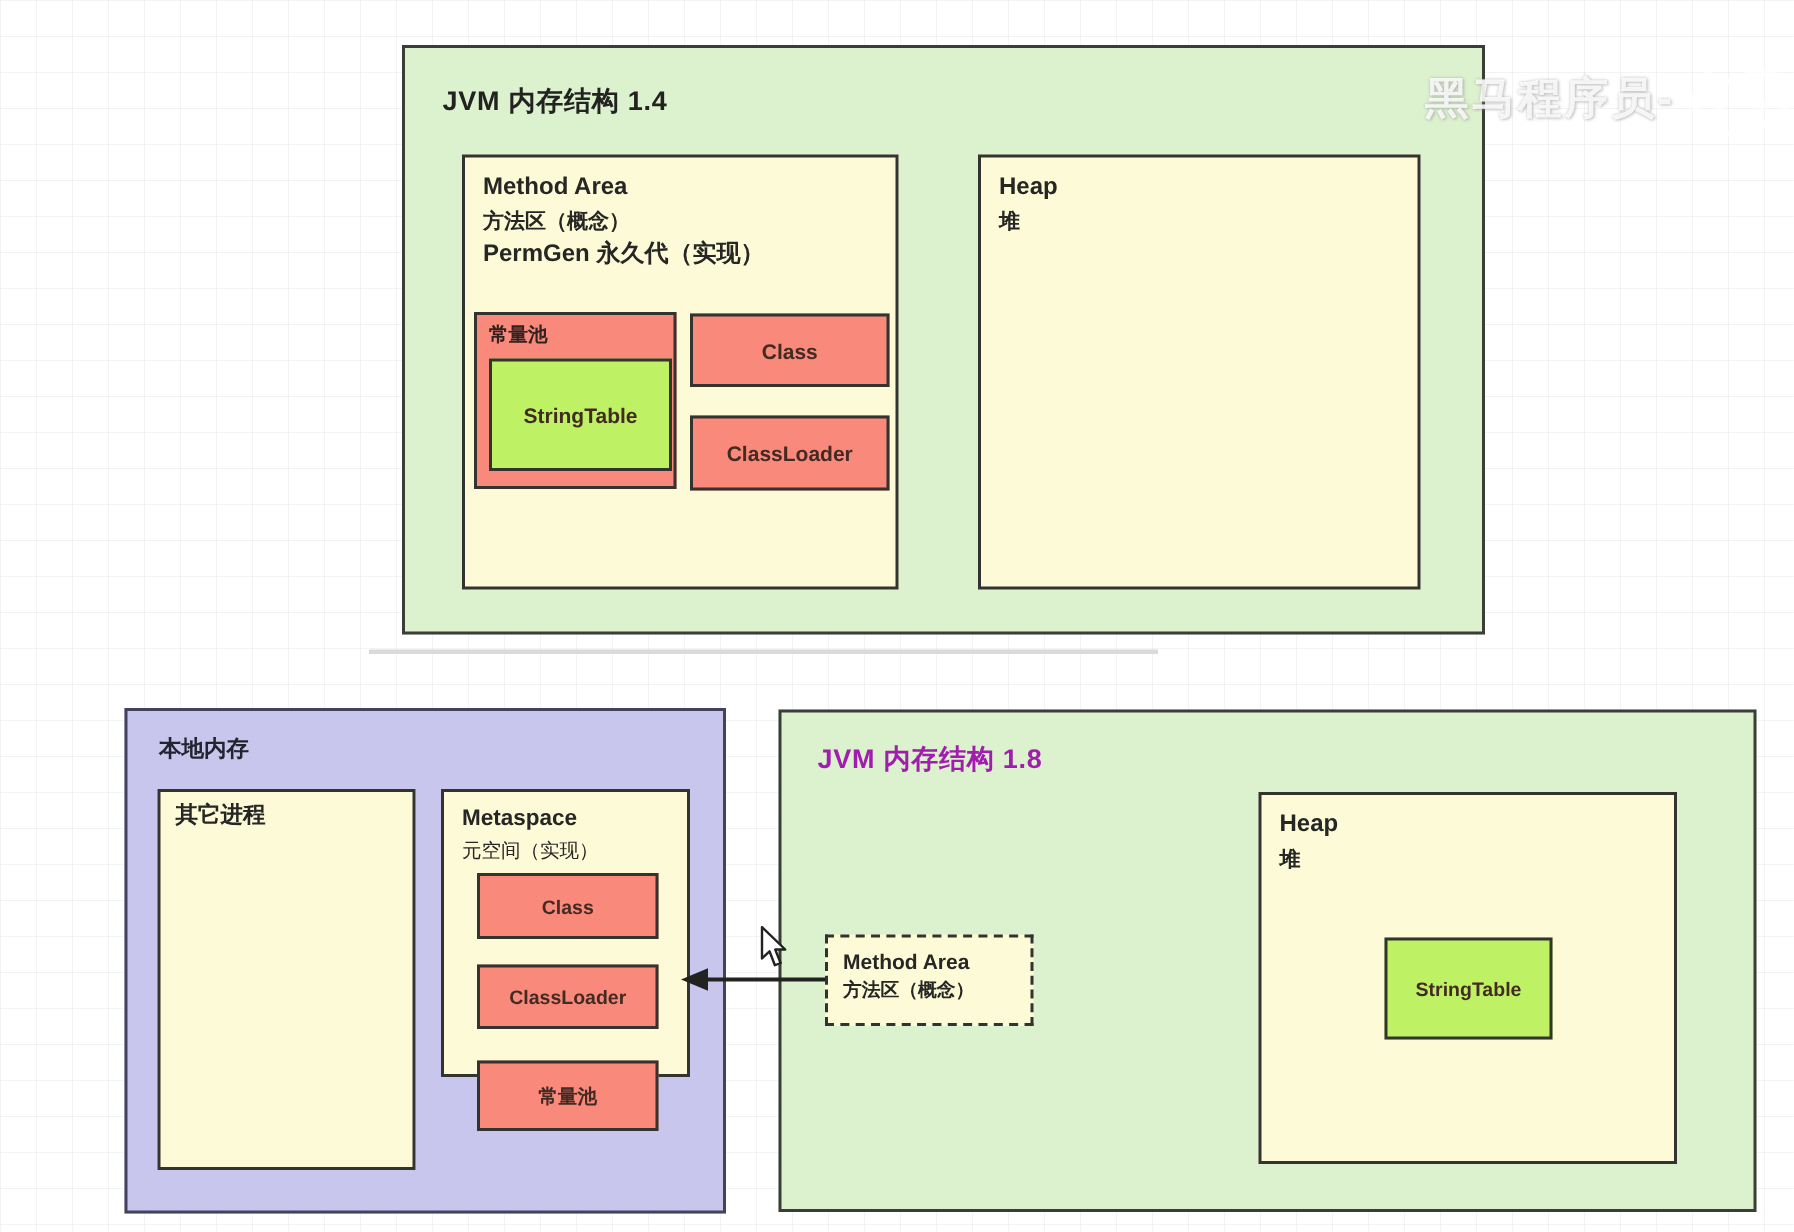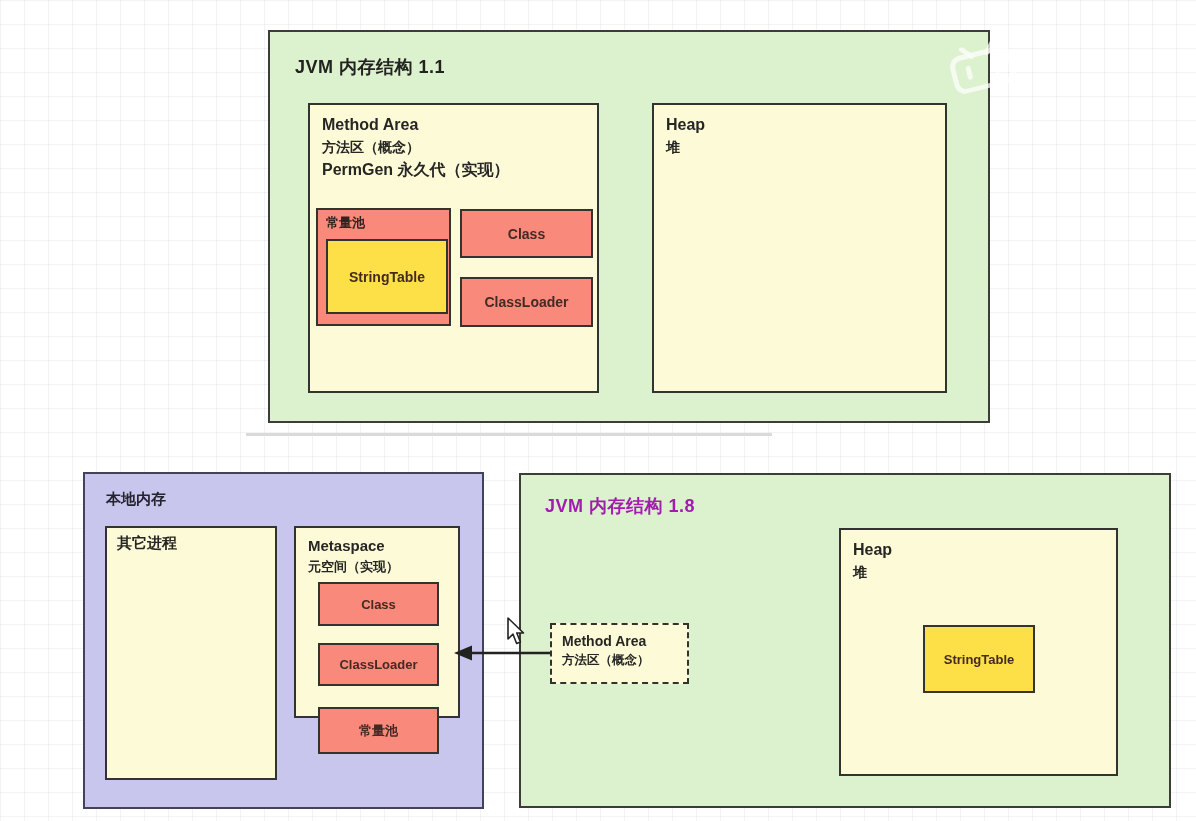--- a/index.html
+++ b/index.html
@@ -13,21 +13,21 @@
     background-color: #ffffff;
     background-image:
       linear-gradient(to right, rgba(190,196,202,0.20) 1px, transparent 1px),
       linear-gradient(to bottom, rgba(190,196,202,0.20) 1px, transparent 1px);
     background-size: 24px 24px;
   }
   .shape { position: absolute; box-sizing: border-box; border: 2px solid #33332f; }
   .green  { background: #dcf1cd; border-color: #3c3c38; }
   .yellow { background: #fdfbd7; }
   .salmon { background: #f8897b; }
-  .red    { background: #fde047; }
+  .red    { background: #bef264; }
   .purple { background: #c9c6ed; border-color: #42425c; }
   .center { display: flex; align-items: center; justify-content: center; }
   .dark-red-text { color: #432a23; }
 
   
   .v16       { left: 268px; top: 30px;  width: 722px; height: 393px; }
   .v16-title { position: absolute; left: 25px; top: 23px; font-size: 18px; font-weight: bold; color: #222220; letter-spacing: 0.5px; }
   .v16-method{ left: 38px;  top: 71px;  width: 291px; height: 290px; }
   .v16-heap  { left: 382px; top: 71px;  width: 295px; height: 290px; }
   .panel-text { position: absolute; left: 12px; top: 8px; line-height: 1.5; }
@@ -44,21 +44,21 @@
   .divider { position: absolute; left: 246px; top: 433px; width: 526px; height: 3px; background: #dadada; }
 
   
   .native        { left: 83px;  top: 472px; width: 401px; height: 337px; }
   .native-title  { position: absolute; left: 21px; top: 16px; font-size: 15px; font-weight: bold; color: #242430; }
   .other-process { left: 20px;  top: 52px;  width: 172px; height: 254px; }
   .op-label      { position: absolute; left: 10px; top: 6px; font-size: 15px; font-weight: bold; color: #262624; }
   .metaspace     { left: 209px; top: 52px;  width: 166px; height: 192px; }
   .ms-text       { position: absolute; left: 12px; top: 6px; line-height: 1.55; }
   .ms-text .t1   { font-size: 15px; font-weight: bold; color: #262624; }
-  .ms-text .t2   { font-size: 13px; font-weight: bold; color: #262624; }
+  .ms-text .t2   { font-size: 13px; font-weight: normal; color: #262624; }
   .ms-class       { left: 22px; top: 54px;  width: 121px; height: 44px; font-size: 13px; font-weight: bold; }
   .ms-classloader { left: 22px; top: 115px; width: 121px; height: 43px; font-size: 13px; font-weight: bold; }
   .ms-constpool   { left: 22px; top: 179px; width: 121px; height: 47px; font-size: 13px; font-weight: bold; }
 
   
   .v18        { left: 519px; top: 473px; width: 652px; height: 335px; }
   .v18-title  { position: absolute; left: 24px; top: 19px; font-size: 18px; font-weight: bold; color: #a21caf; letter-spacing: 0.5px; }
   .v18-dashed { left: 29px; top: 148px; width: 139px; height: 61px; border: 2px dashed #32322e; background: #fdfbd7; }
   .dashed-text { position: absolute; left: 10px; top: 6px; line-height: 1.45; }
   .dashed-text .t1 { font-size: 14px; font-weight: bold; color: #262624; }
@@ -83,21 +83,21 @@
   .wm-logo { transform: rotate(-14deg); opacity: 0.85; }
 </style>
 </head>
 <body>
 
 <div class="canvas">
 
   <div class="divider"></div>
 
   <section class="shape green v16">
-    <div class="v16-title">JVM 内存结构 1.1</div>
+    <div class="v16-title">JVM 内存结构 1.4</div>
 
     <div class="shape yellow v16-method">
       <div class="panel-text">
         <div class="t1">Method Area</div>
         <div class="t2">方法区（概念）</div>
         <div class="t3">PermGen 永久代（实现）</div>
       </div>
 
       <div class="shape salmon v16-constpool">
         <div class="constpool-label">常量池</div>
@@ -156,20 +156,21 @@
   <svg class="arrow-svg" viewBox="0 0 104 24">
     <line x1="100" y1="12" x2="18" y2="12" stroke="#222220" stroke-width="2.6"></line>
     <polygon points="4,12 22,4.5 22,19.5" fill="#222220"></polygon>
   </svg>
 
   <svg class="cursor-svg" viewBox="0 0 22 30">
     <path d="M2,1 L2,22 L7,17.2 L10.6,26.5 L14.4,25 L10.8,16 L17.5,16 Z" fill="#ffffff" stroke="#222222" stroke-width="1.6" stroke-linejoin="round"></path>
   </svg>
 
   <div class="watermark">
+    <span class="wm-text">黑马程序员-</span>
     <svg class="wm-logo" width="64" height="46" viewBox="0 0 64 46">
       <rect x="3" y="10" width="58" height="34" rx="9" fill="none" stroke="rgba(255,255,255,0.85)" stroke-width="5"></rect>
       <line x1="16" y1="2" x2="24" y2="11" stroke="rgba(255,255,255,0.85)" stroke-width="5" stroke-linecap="round"></line>
       <line x1="48" y1="2" x2="40" y2="11" stroke="rgba(255,255,255,0.85)" stroke-width="5" stroke-linecap="round"></line>
       <line x1="18" y1="22" x2="18" y2="31" stroke="rgba(255,255,255,0.85)" stroke-width="5" stroke-linecap="round"></line>
       <line x1="46" y1="22" x2="46" y2="31" stroke="rgba(255,255,255,0.85)" stroke-width="5" stroke-linecap="round"></line>
     </svg>
   </div>
 
 </div>

